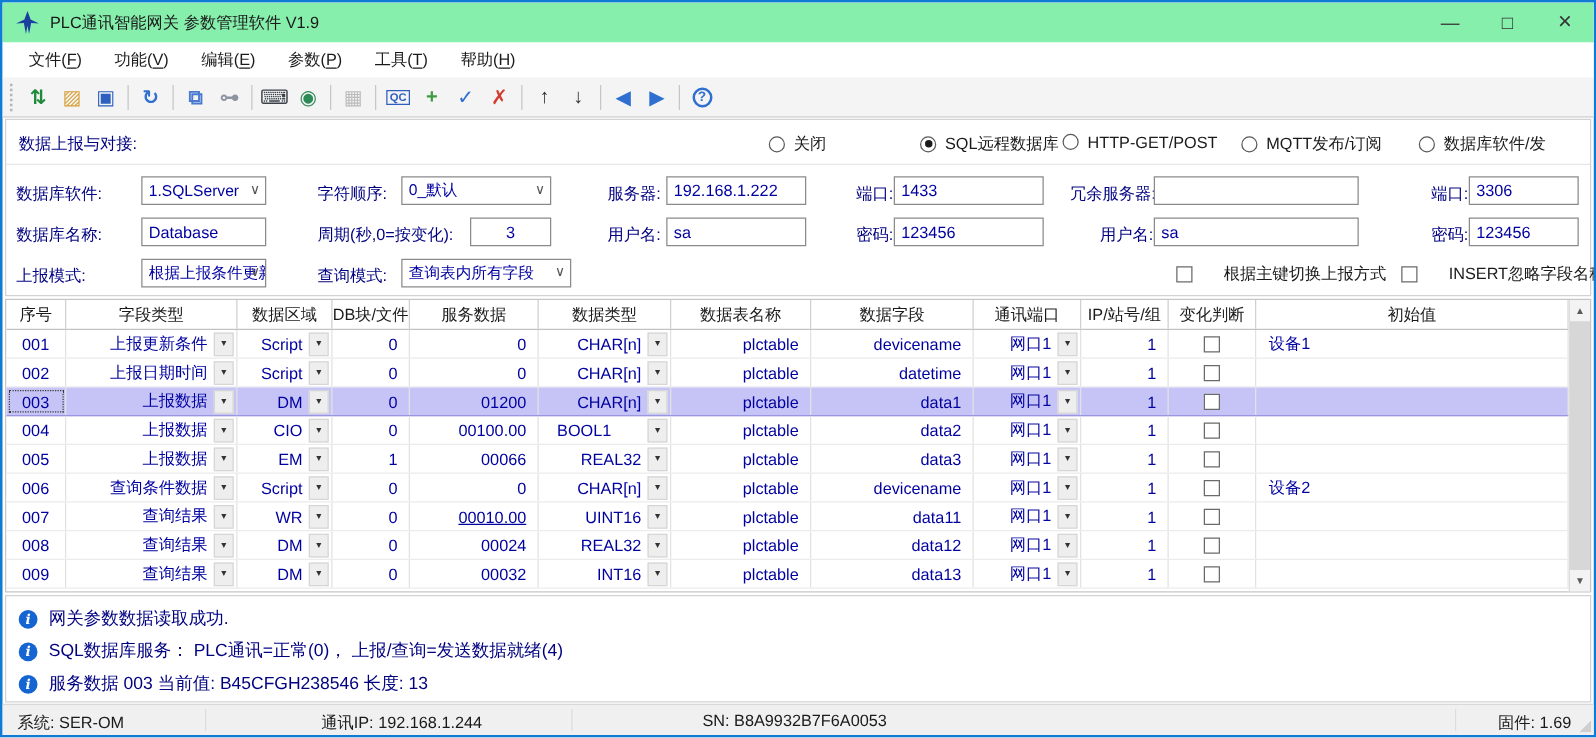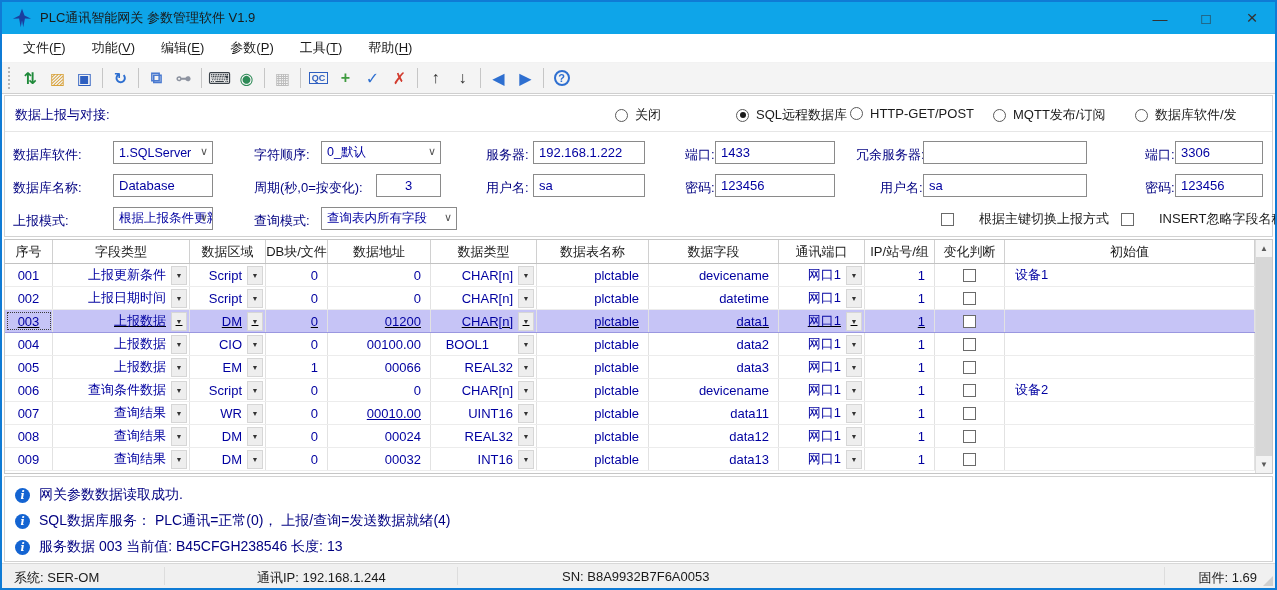--- a/index.html
+++ b/index.html
@@ -1,21 +1,21 @@
 <!DOCTYPE html>
 <html><head>
 <meta charset="utf-8">
 <style>
   * { margin:0; padding:0; box-sizing:border-box; }
   html,body { background:#e8e8e8; }
   body { font-family:"Liberation Sans","DejaVu Sans",sans-serif; }
   .window { width:1277px; height:590px; border:2px solid #0f7bd5; background:#fff; position:relative; overflow:hidden; }
 
   
-  .titlebar { height:32px; display:flex; align-items:center; background:#0ea5e9; }
+  .titlebar { height:32px; display:flex; align-items:center; background:#86efac; }
   .app-icon { margin-left:10px; width:20px; height:20px; }
   .title-text { margin-left:8px; font-size:13px; color:#1a1a1a; }
   .win-controls { margin-left:auto; display:flex; height:32px; }
   .win-btn { width:46px; height:32px; display:flex; align-items:center; justify-content:center; font-size:15px; color:#333; cursor:default; }
   .win-btn.close-btn { font-size:19px; }
 
   
   .menubar { height:29px; display:flex; align-items:center; padding-left:8px; background:#fff; border-bottom:1px solid #f2f2f2; }
   .menu-item { padding:4px 13px; font-size:13px; color:#1a1a1a; }
   .menu-item u { text-underline-offset:2px; }
@@ -52,21 +52,21 @@
   .grid-table { flex:1; overflow:hidden; }
   .trow { display:flex; height:23px; border-bottom:1px solid #ececec; }
   .trow.thead { height:24px; border-bottom:1px solid #c2c2c2; }
   .tcell { display:flex; align-items:center; font-size:13px; color:#0000a0; border-right:1px solid #e2e2e2; overflow:hidden; white-space:nowrap; }
   .thead .tcell { color:#1a1a1a; justify-content:center; border-right:1px solid #d0d0d0; }
   .al-c { justify-content:center; }
   .al-r { justify-content:flex-end; padding-right:9px; }
   .al-l { justify-content:flex-start; padding-left:10px; }
   .dd-cell { justify-content:flex-end; }
   .dd-btn { width:16px; height:19px; background:#eeeeee; border:1px solid #d6d6d6; margin:0 2px 0 5px; display:flex; align-items:center; justify-content:center; font-size:7px; color:#333; flex:none; }
-  .trow.selected { background:#c6c4f6; border-bottom:1px solid #9a97e0;text-decoration:underline; }
+  .trow.selected { background:#c6c4f6; border-bottom:1px solid #9a97e0; }
   .trow.selected .focus-cell { outline:1px dotted #3a3a3a; outline-offset:-3px; }
   .grid-scroll { width:17px; background:#ededed; border-left:1px solid #dcdcdc; display:flex; flex-direction:column; }
   .scroll-arrow { height:17px; display:flex; align-items:center; justify-content:center; font-size:8px; color:#5a5a5a; background:#f3f3f3; }
   .scroll-thumb { flex:1; background:#d7d7d7; }
 
   
   .msg-panel { margin:2px; border:1px solid #d2d2d2; height:86px; padding-top:5px; background:#fff; }
   .msg-line { display:flex; align-items:center; height:26px; padding-left:10px; gap:9px; font-size:14px; color:#000080; }
   .info-icon { width:15px; height:15px; border-radius:50%; background:#1464d2; color:#fff; font-size:11px; font-weight:bold; font-style:italic; font-family:"DejaVu Serif",serif; display:flex; align-items:center; justify-content:center; flex:none; }
 
@@ -252,21 +252,21 @@
     </div>
   </div>
 
   <div class="grid-panel">
     <div class="grid-table" id="grid-table">
         <div class="trow thead">
           <div class="tcell" style="width: 48px;">序号</div>
           <div class="tcell" style="width: 137px;">字段类型</div>
           <div class="tcell" style="width: 76px;">数据区域</div>
           <div class="tcell" style="width: 62px;">DB块/文件</div>
-          <div class="tcell" style="width: 103px;">数据地址</div>
+          <div class="tcell" style="width: 103px;">服务数据</div>
           <div class="tcell" style="width: 106px;">数据类型</div>
           <div class="tcell" style="width: 112px;">数据表名称</div>
           <div class="tcell" style="width: 130px;">数据字段</div>
           <div class="tcell" style="width: 86px;">通讯端口</div>
           <div class="tcell" style="width: 70px;">IP/站号/组</div>
           <div class="tcell" style="width: 70px;">变化判断</div>
           <div class="tcell" style="flex: 1 1 0%;">初始值</div>
         </div>
         <div class="trow">
           <div class="tcell al-c" style="width: 48px;">001</div>

